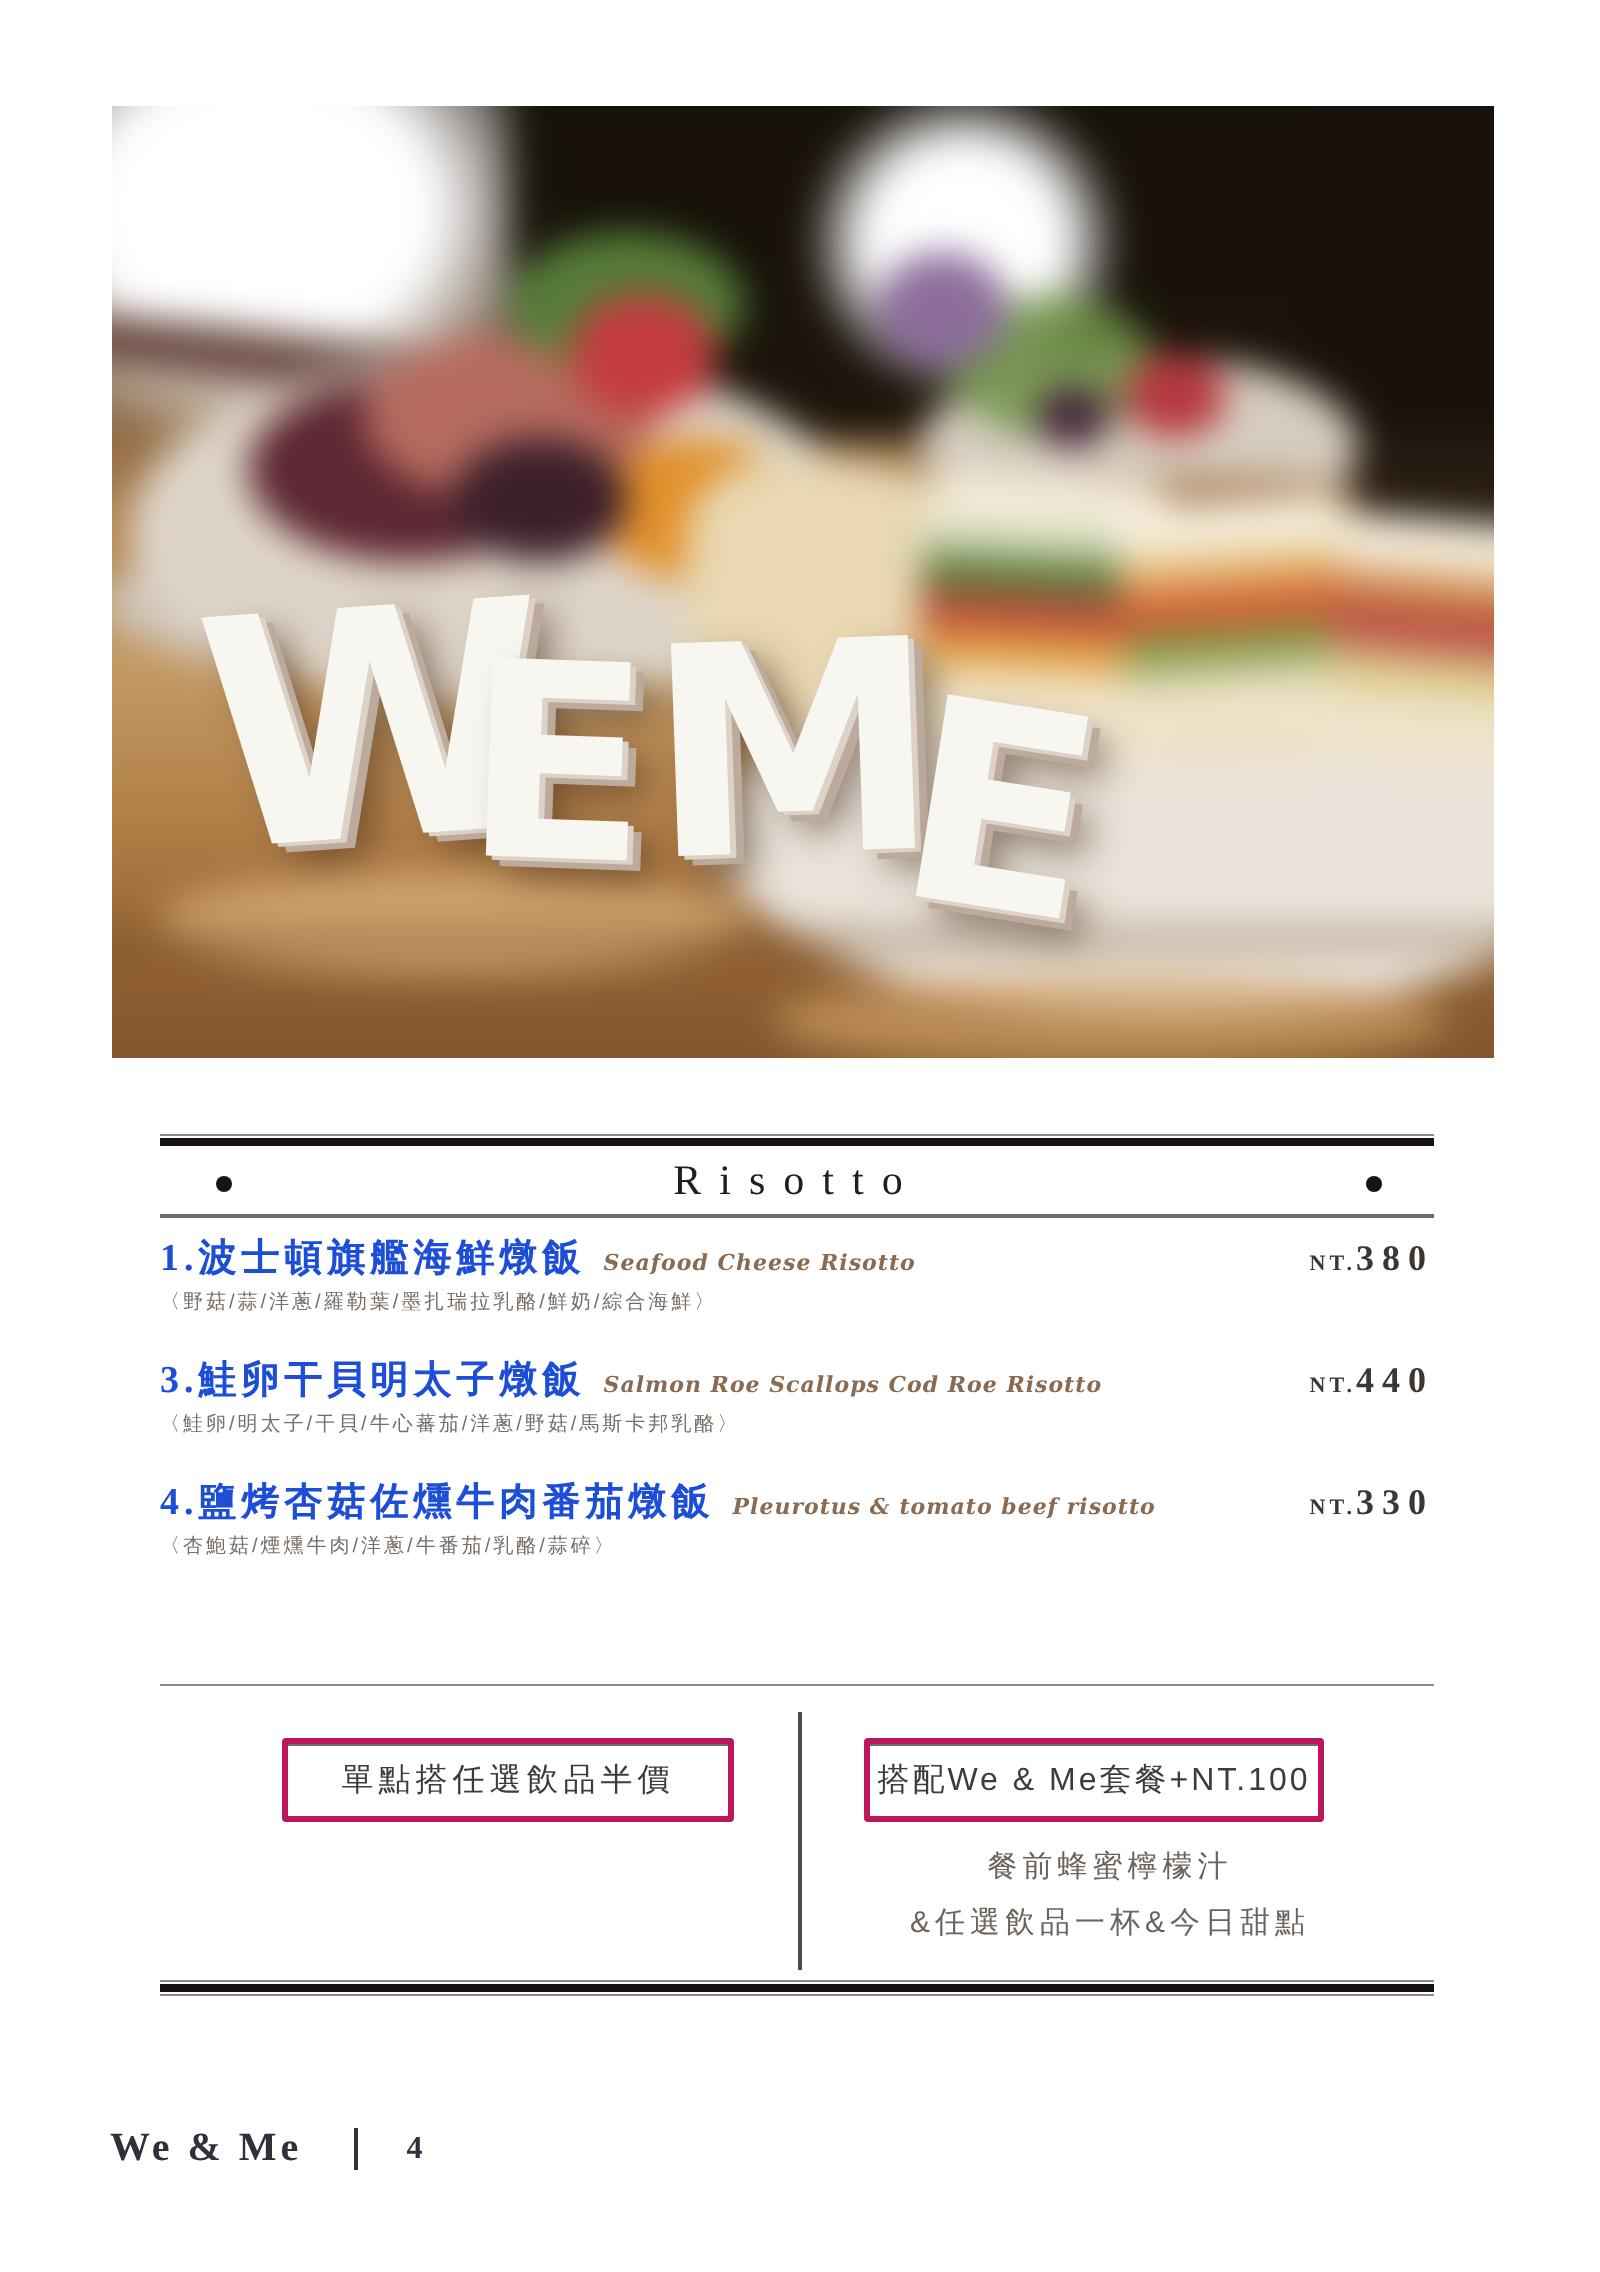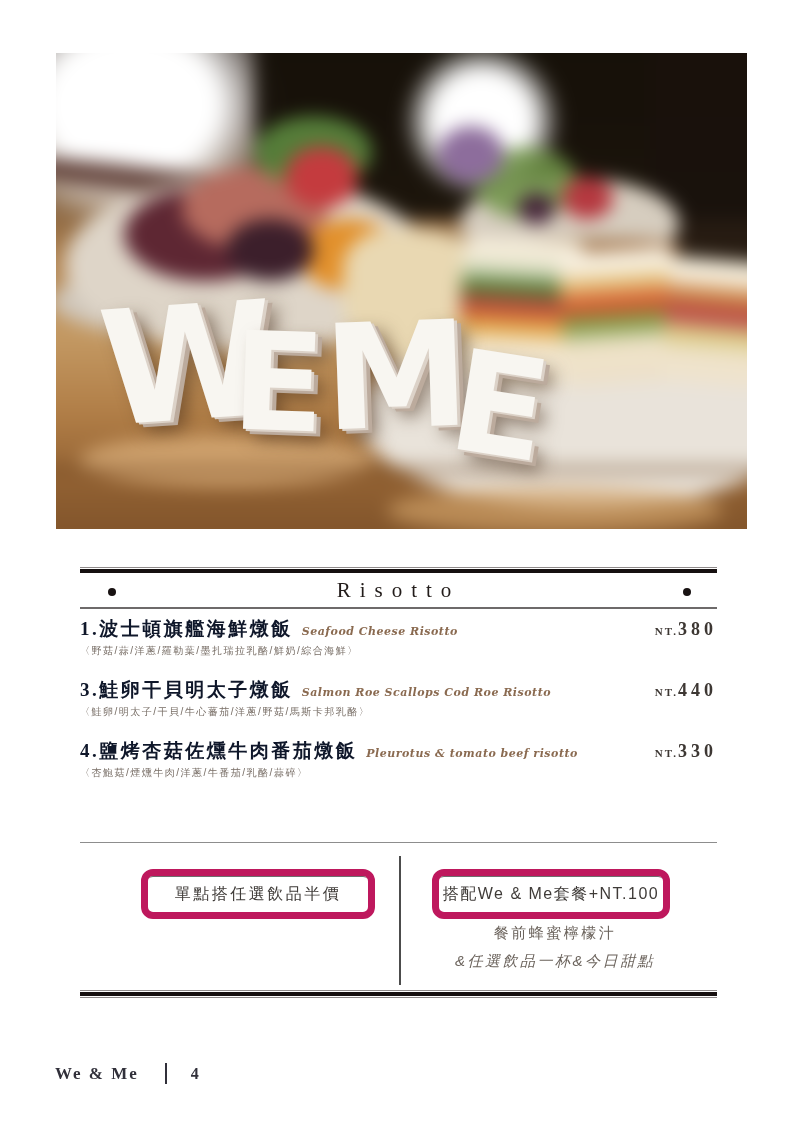--- a/index.html
+++ b/index.html
@@ -64,47 +64,47 @@
   .bullet-l{left:28px;}
   .bullet-r{right:26px;}
   .section-title{position:absolute;left:0;right:0;top:0;text-align:center;
     font-size:21px;letter-spacing:9px;color:#221c1a;font-family:"Liberation Serif",serif;}
   .rule-mid{position:absolute;left:80px;top:607px;width:637px;height:2px;background:#6d6a6a;}
 
   
   .menu{position:absolute;left:80px;top:616px;width:637px;}
   .menu-item{margin-bottom:11px;}
   .title-row{display:flex;align-items:baseline;height:26px;}
-  .zh-name{font-size:19px;font-weight:bold;color:#0f172a;letter-spacing:2.5px;font-family:"Liberation Serif",serif;}
+  .zh-name{font-size:19px;font-weight:bold;color:#1d4ed8;letter-spacing:2.5px;font-family:"Liberation Serif",serif;}
   .en-name{font-size:11px;font-weight:bold;font-style:italic;color:#8a6a50;margin-left:9px;letter-spacing:.5px;
     font-family:"DejaVu Serif",serif;}
   .price{margin-left:auto;white-space:nowrap;color:#3d3733;}
   .price .cur{font-size:11px;letter-spacing:2px;font-weight:bold;}
   .price .val{font-size:18px;letter-spacing:4px;font-weight:bold;}
   .ing-row{height:22px;font-size:10px;color:#786e66;letter-spacing:1.5px;margin-top:2px;
     font-family:"Liberation Sans",sans-serif;}
 
   .rule-thin-after{position:absolute;left:80px;top:842px;width:637px;height:1px;background:#8d8d8d;}
 
   
   .vdivider{position:absolute;left:399px;top:856px;width:2px;height:129px;background:#4c4c4c;}
-  .promo-box{position:absolute;height:36px;border:7px solid #be185d;border-radius:12px;
+  .promo-box{position:absolute;height:36px;border:3px solid #be185d;border-radius:2px;
     box-shadow:inset 0 3px 0 -2px #6e6e6e;display:flex;align-items:center;justify-content:center;
     font-family:"Liberation Sans",sans-serif;font-size:16px;color:#3f3b38;letter-spacing:2.5px;background:#fff;}
   .promo-left{left:141px;top:869px;width:220px;}
   .promo-right{left:432px;top:869px;width:224px;letter-spacing:1.5px;}
   .promo-note{position:absolute;left:410px;width:290px;text-align:center;
     font-family:"Liberation Sans",sans-serif;color:#6b635c;font-size:15px;letter-spacing:2.5px;}
   .note1{top:924px;}
-  .note2{top:952px;font-style:italic;}
+  .note2{top:952px;}
 
   
   .footer{position:absolute;left:55px;top:1063px;display:flex;align-items:center;
     color:#31303a;font-family:"Liberation Serif",serif;}
-  .footer .brand{font-size:17px;letter-spacing:2px;font-weight:bold;}
+  .footer .brand{font-size:20px;letter-spacing:2px;font-weight:bold;}
   .footer .fbar{width:2px;height:21px;background:#31303a;margin:0 24px 0 26px;}
   .footer .pagenum{font-size:16px;letter-spacing:3px;font-weight:bold;}
 </style>
 </head>
 <body>
 
 <div class="page">
 
   <div class="photo">
     <div class="photo-bg">

